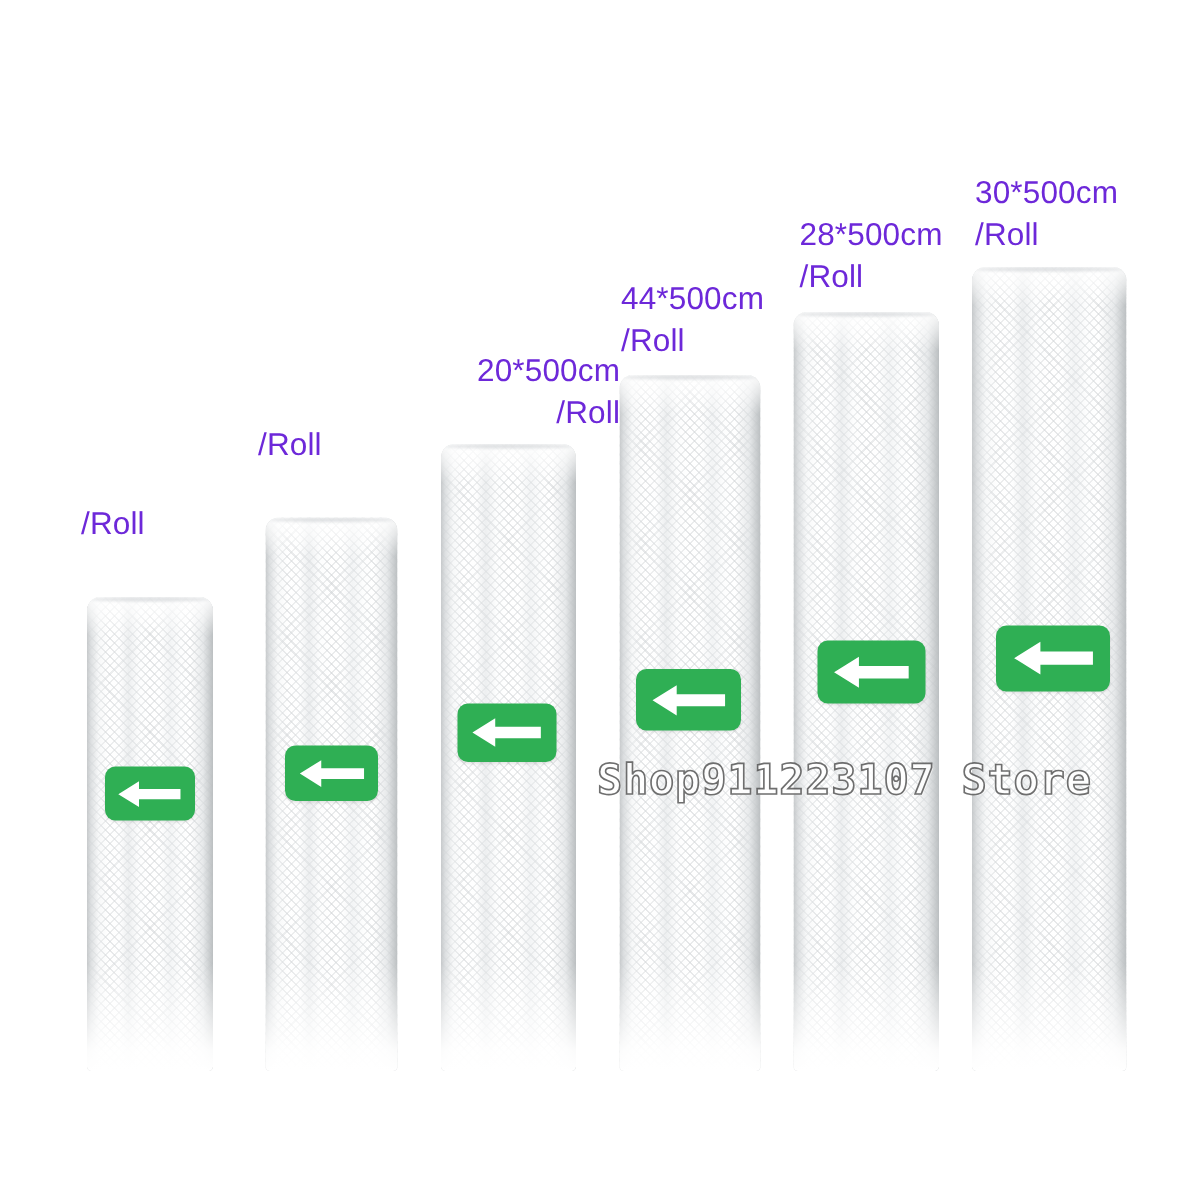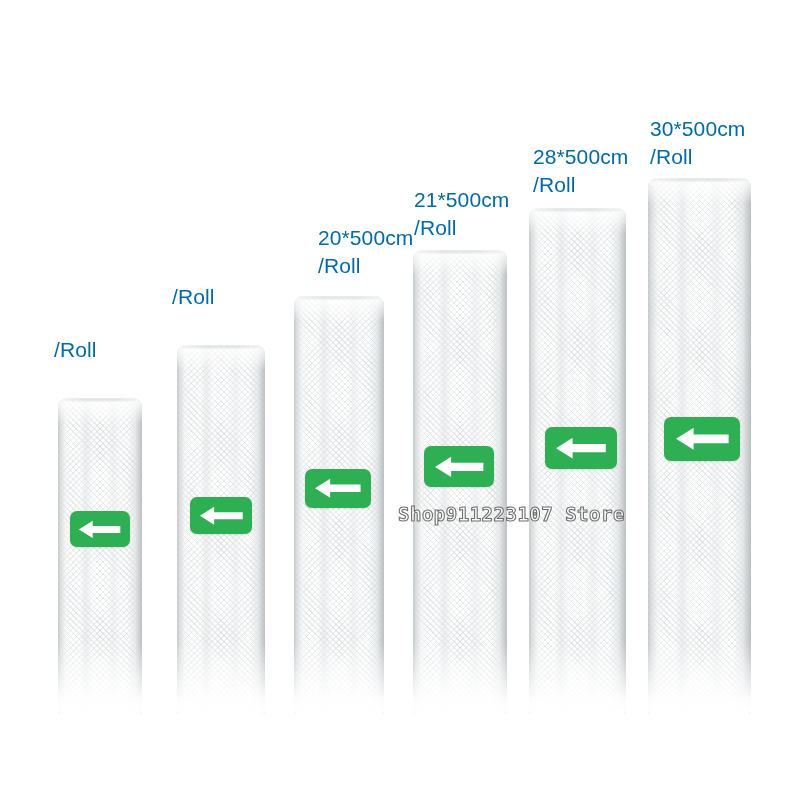--- a/index.html
+++ b/index.html
@@ -16,21 +16,21 @@
     position: relative;
     width: 800px;
     height: 800px;
     background: #ffffff;
     overflow: hidden;
   }
 
   
   .size-label {
     position: absolute;
-    color: #0369a1;
+    color: #6d28d9;
     font-family: "Liberation Sans", sans-serif;
     font-size: 21px;
     line-height: 1.32;
     letter-spacing: 0.1px;
     white-space: pre-line;
     text-align: left;
     user-select: none;
   }
   .size-label .ln { display: block; }
 
@@ -121,21 +121,21 @@
     align-items: center;
     justify-content: center;
     box-shadow: 0 1px 2px rgba(0,0,0,0.10);
   }
   .arrow-badge svg { display: block; width: 72%; height: 58%; }
 
   
   .watermark {
     position: absolute;
     font-family: "DejaVu Sans Mono", "Liberation Mono", monospace;
-    font-size: 19px;
+    font-size: 28px;
     font-weight: 700;
     letter-spacing: 0.5px;
     white-space: nowrap;
     color: rgba(255,255,255,0.62);
     -webkit-text-stroke: 1.1px rgba(70,70,70,0.78);
     text-shadow:
        1px 1px 0 rgba(255,255,255,0.55),
       -1px 0 0 rgba(255,255,255,0.30);
     user-select: none;
     pointer-events: none;
@@ -166,34 +166,34 @@
       <div class="shade"></div>
       <div class="top-cap"></div>
       <div class="top-lip"></div>
       <div class="bottom-fade"></div>
     </div>
     <div class="arrow-badge" style="left: 190px; top: 497px; width: 62px; height: 37px; background: rgb(47, 175, 84);">
       <svg viewBox="0 0 100 44" preserveAspectRatio="xMidYMid meet">
         <path d="M2 22 L34 2 L34 14 L98 14 L98 30 L34 30 L34 42 Z" fill="#ffffff"></path>
       </svg>
     </div>
-    <div class="size-label" style="left: 318px; top: 224px;"><span class="ln">20*500cm</span><span class="ln">/Roll</span></div>
+    <div class="size-label" style="left: 318px; top: 234px; text-align: right;"><span class="ln">20*500cm</span><span class="ln">/Roll</span></div>
     <div class="roll" style="left: 294px; top: 296px; width: 90px; height: 418px;">
       <div class="texture"></div>
       <div class="shade"></div>
       <div class="top-cap"></div>
       <div class="top-lip"></div>
       <div class="bottom-fade"></div>
     </div>
     <div class="arrow-badge" style="left: 305px; top: 469px; width: 66px; height: 39px; background: rgb(47, 175, 84);">
       <svg viewBox="0 0 100 44" preserveAspectRatio="xMidYMid meet">
         <path d="M2 22 L34 2 L34 14 L98 14 L98 30 L34 30 L34 42 Z" fill="#ffffff"></path>
       </svg>
     </div>
-    <div class="size-label" style="left: 414px; top: 186px;"><span class="ln">21*500cm</span><span class="ln">/Roll</span></div>
+    <div class="size-label" style="left: 414px; top: 186px;"><span class="ln">44*500cm</span><span class="ln">/Roll</span></div>
     <div class="roll" style="left: 413px; top: 250px; width: 94px; height: 464px;">
       <div class="texture"></div>
       <div class="shade"></div>
       <div class="top-cap"></div>
       <div class="top-lip"></div>
       <div class="bottom-fade"></div>
     </div>
     <div class="arrow-badge" style="left: 424px; top: 446px; width: 70px; height: 41px; background: rgb(47, 175, 84);">
       <svg viewBox="0 0 100 44" preserveAspectRatio="xMidYMid meet">
         <path d="M2 22 L34 2 L34 14 L98 14 L98 30 L34 30 L34 42 Z" fill="#ffffff"></path>

